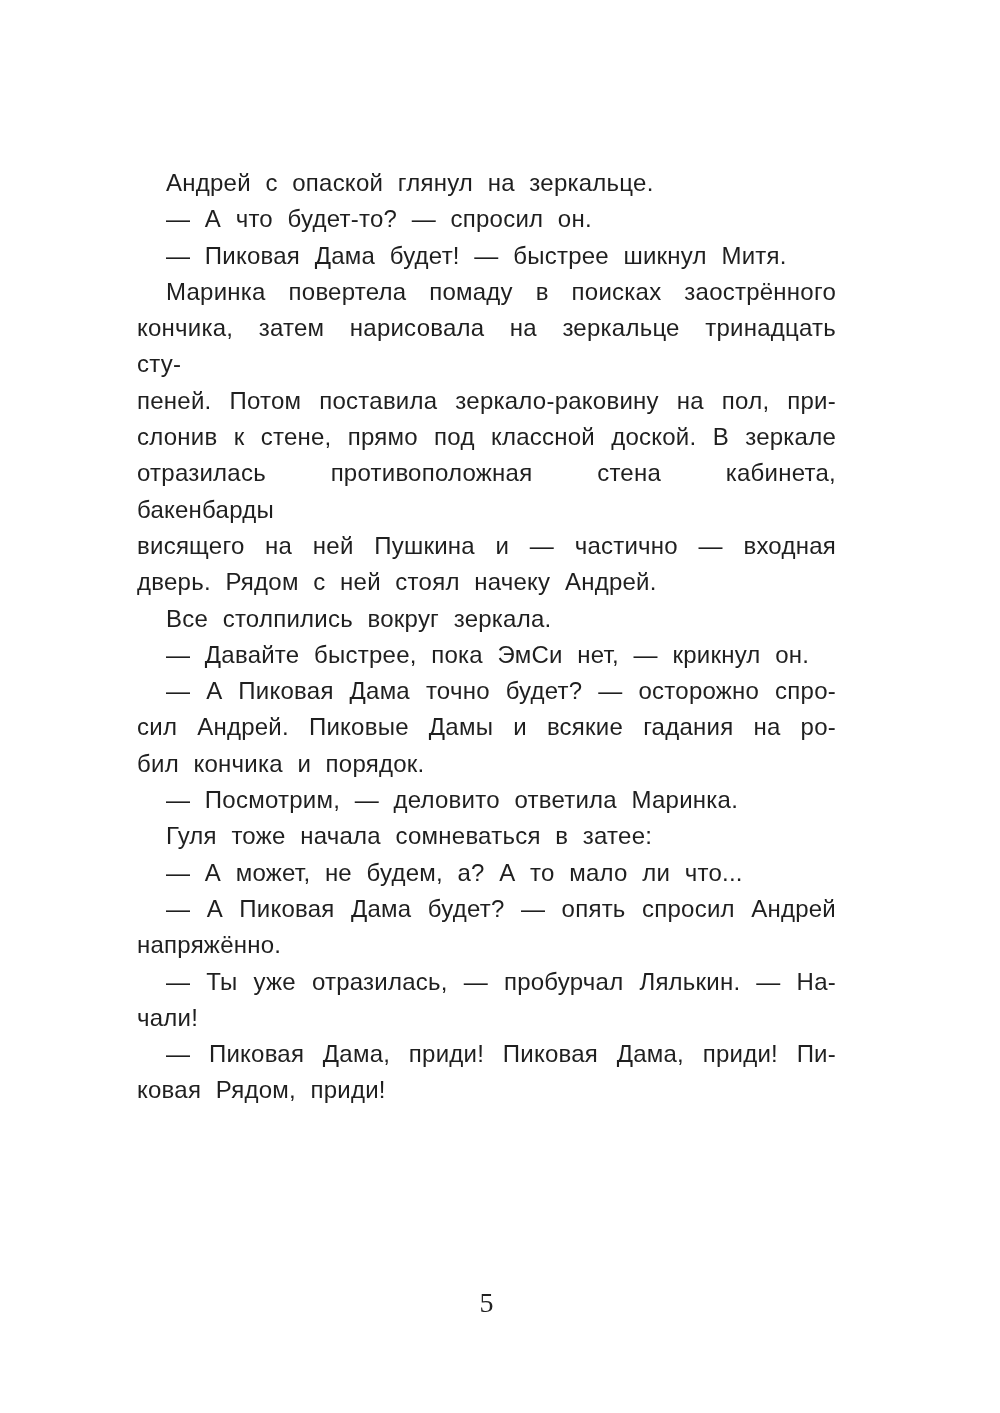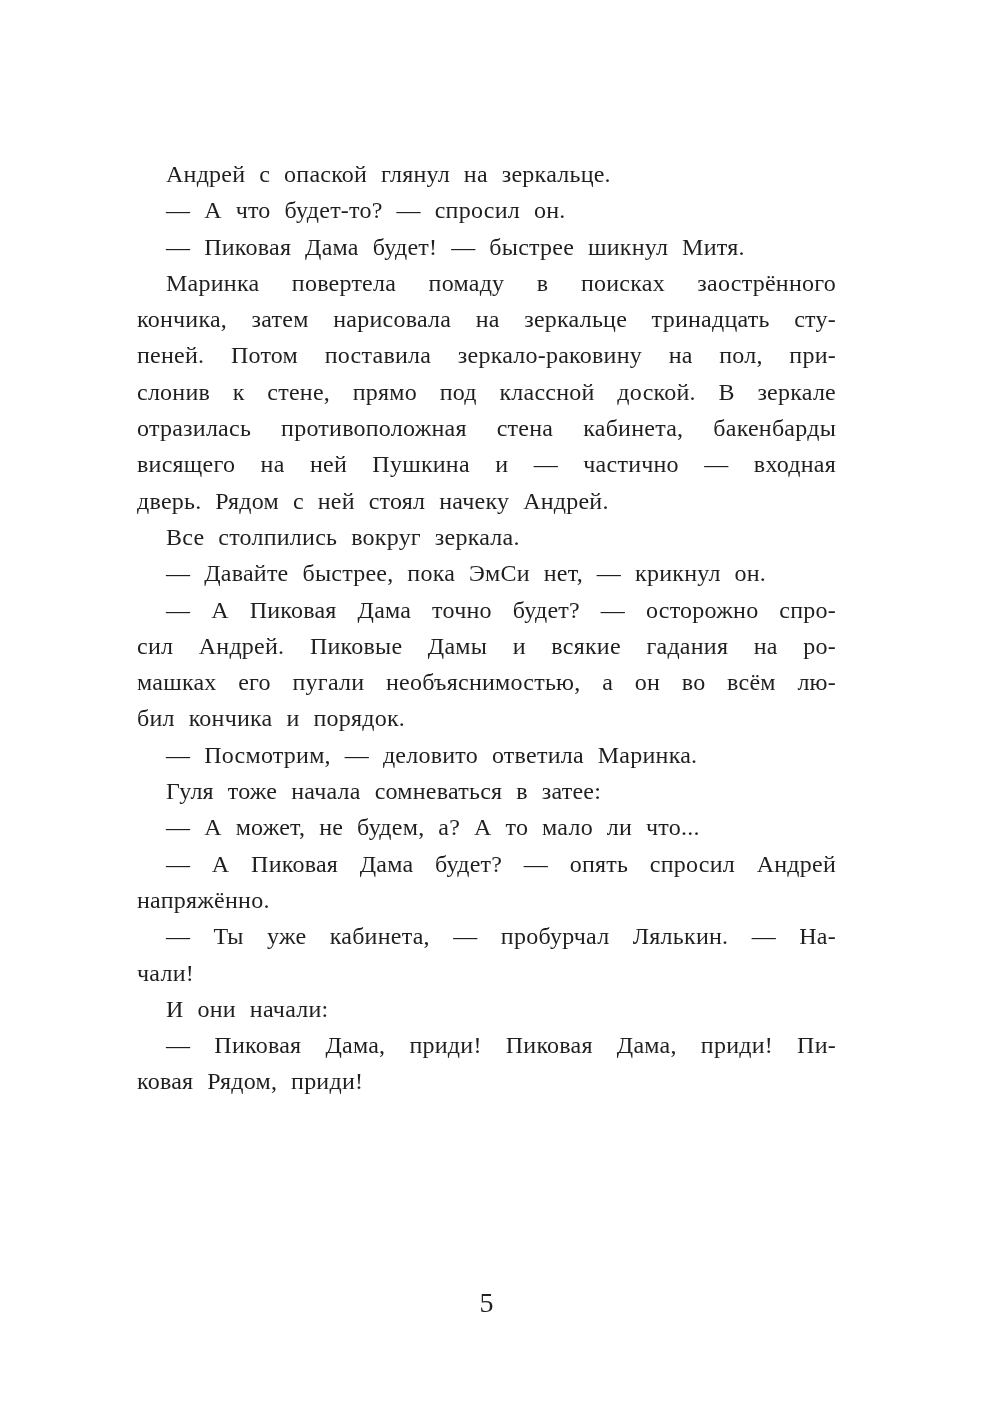--- a/index.html
+++ b/index.html
@@ -15,28 +15,27 @@
     font-family: "Liberation Sans", sans-serif;
   }
   .book-page {
     position: absolute;
     inset: 0;
     background: #ffffff;
   }
   .text-block {
     position: absolute;
     left: 137px;
-    top: 156px;
+    top: 165px;
     width: 699px;
     font-size: 24px;
     line-height: 36.3px;
     color: #1f1f1f;
     word-spacing: 0.32em;
     letter-spacing: 0.01em;
-    font-family: Liberation Serif, serif;
   }
   .paragraph {
     margin: 0;
     padding: 0;
   }
   .line {
     text-align: justify;
     text-align-last: justify;
   }
   .line.last {
@@ -82,42 +81,38 @@
       </div>
       <div class="paragraph">
         <div class="line first last">Все столпились вокруг зеркала.</div>
       </div>
       <div class="paragraph">
         <div class="line first last">— Давайте быстрее, пока ЭмСи нет, — крикнул он.</div>
       </div>
       <div class="paragraph">
         <div class="line first">— А Пиковая Дама точно будет? — осторожно спро-</div>
         <div class="line">сил Андрей. Пиковые Дамы и всякие гадания на ро-</div>
-        <div class="line">машках его пугали необъяснимостью, а он во всём лю-</div>
         <div class="line last">бил кончика и порядок.</div>
       </div>
       <div class="paragraph">
         <div class="line first last">— Посмотрим, — деловито ответила Маринка.</div>
       </div>
       <div class="paragraph">
         <div class="line first last">Гуля тоже начала сомневаться в затее:</div>
       </div>
       <div class="paragraph">
         <div class="line first last">— А может, не будем, а? А то мало ли что...</div>
       </div>
       <div class="paragraph">
         <div class="line first">— А Пиковая Дама будет? — опять спросил Андрей</div>
         <div class="line last">напряжённо.</div>
       </div>
       <div class="paragraph">
-        <div class="line first">— Ты уже кабинета, — пробурчал Лялькин. — На-</div>
+        <div class="line first">— Ты уже отразилась, — пробурчал Лялькин. — На-</div>
         <div class="line last">чали!</div>
-      </div>
-      <div class="paragraph">
-        <div class="line first last">И они начали:</div>
       </div>
       <div class="paragraph">
         <div class="line first">— Пиковая Дама, приди! Пиковая Дама, приди! Пи-</div>
         <div class="line last">ковая Рядом, приди!</div>
       </div>
     </div>
   <div class="folio">5</div>
 </div>
 
 </body></html>

